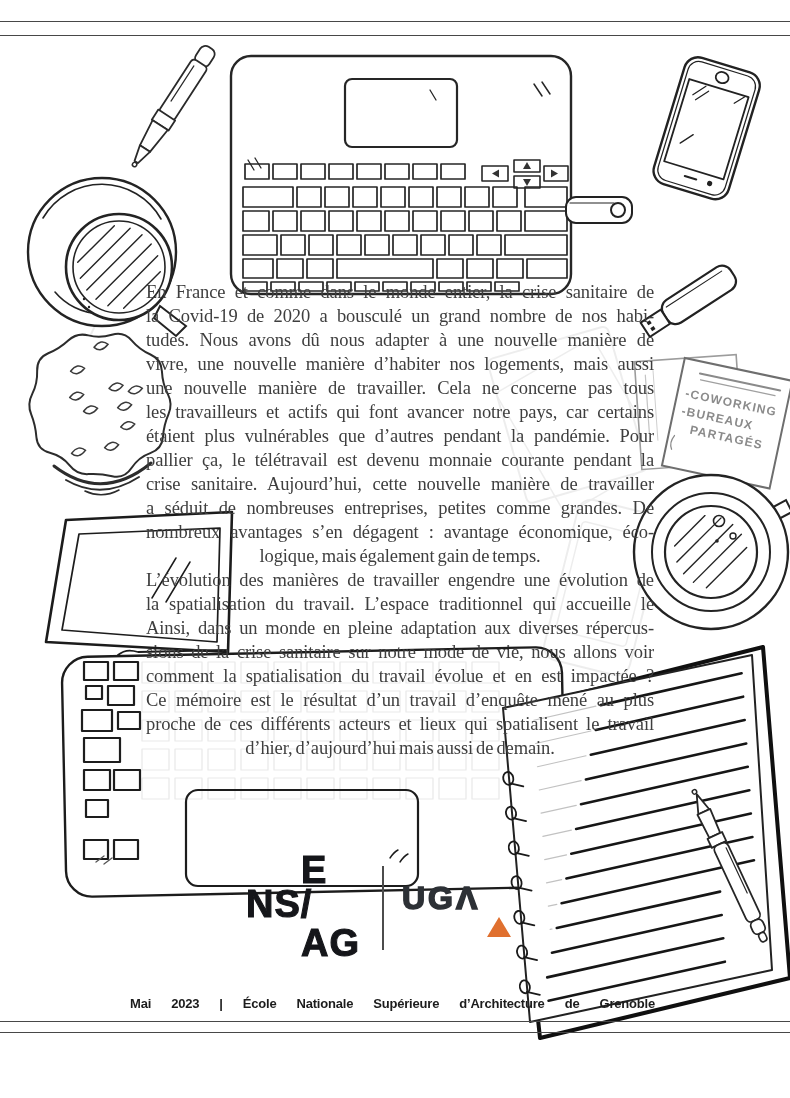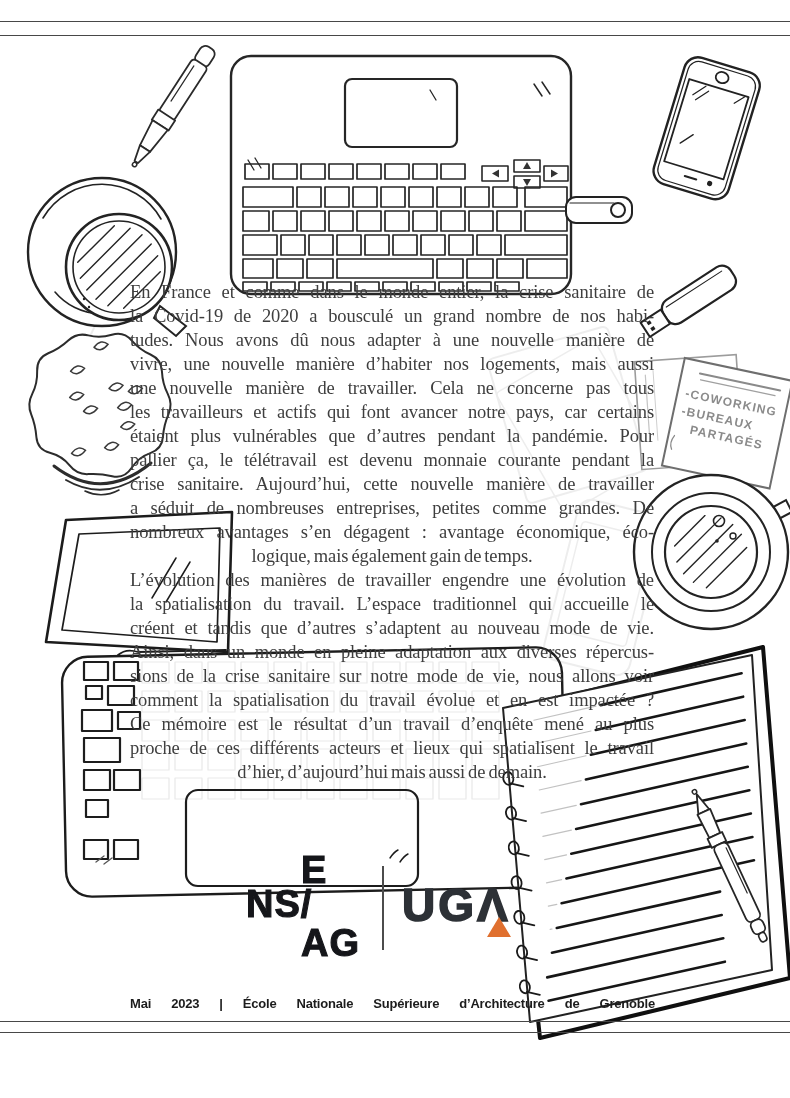--- a/index.html
+++ b/index.html
@@ -7,31 +7,31 @@
         font-family:"Liberation Sans",sans-serif;}
   .rule{position:absolute;left:0;width:790px;border-top:1.6px solid #474747;}
   .rule-top-1{top:21px;} .rule-top-2{top:35px;}
   .rule-bottom-1{top:1021px;} .rule-bottom-2{top:1032px;}
   .art{position:absolute;left:0;top:0;}
 
   
   .abstract{position:absolute;left:130px;top:280px;width:524px;color:#3e3e3e;
             font-family:"Liberation Serif",serif;font-size:18.5px;}
   .tline{height:24px;line-height:24px;text-align:justify;overflow:hidden;
-         letter-spacing:-0.1px;word-spacing:-1.5px;white-space:normal;}
+         letter-spacing:-0.1px;word-spacing:-1.5px;white-space:normal;margin-left:16px;}
   .tline::after{content:"";display:inline-block;width:100%;}
   .tline.noj{text-align:center;}
   .tline.noj::after{content:none;}
 
   
   .ensag-letter{position:absolute;font-weight:700;color:#15161a;font-size:38px;line-height:1;
                 letter-spacing:1px;-webkit-text-stroke:1.1px #15161a;}
   .ensag-e{left:301px;top:851px;} .ensag-ns{left:246px;top:885px;} .ensag-ag{left:301px;top:924px;}
   .logo-divider{position:absolute;left:382px;top:866px;width:2.4px;height:84px;background:#4c4c4c;}
-  .uga{position:absolute;left:402px;top:882px;font-weight:700;font-size:46px;line-height:1;
+  .uga{position:absolute;left:402px;top:882px;font-weight:700;font-size:32px;line-height:1;
        color:#2d3136;-webkit-text-stroke:1.6px #2d3136;letter-spacing:3px;}
   .uga-triangle{position:absolute;left:487px;top:917px;width:0;height:0;
        border-left:12px solid transparent;border-right:12px solid transparent;
        border-bottom:20px solid #e0702f;}
 
   
   .footer{position:absolute;left:130px;top:996px;width:525px;display:flex;
           justify-content:space-between;font-weight:700;font-size:13px;color:#1c1c1c;}
   .footer span{letter-spacing:-0.2px;transform:scaleY(1.04);}
   .note-txt{font-family:"Liberation Sans",sans-serif;font-size:12px;font-weight:700;
@@ -385,21 +385,20 @@
       <div class="tline">une nouvelle manière de travailler. Cela ne concerne pas tous</div>
       <div class="tline">les travailleurs et actifs qui font avancer notre pays, car certains</div>
       <div class="tline">étaient plus vulnérables que d’autres pendant la pandémie. Pour</div>
       <div class="tline">pallier ça, le télétravail est devenu monnaie courante pendant la</div>
       <div class="tline">crise sanitaire. Aujourd’hui, cette nouvelle manière de travailler</div>
       <div class="tline">a séduit de nombreuses entreprises, petites comme grandes. De</div>
       <div class="tline">nombreux avantages s’en dégagent : avantage économique, éco-</div>
       <div class="tline noj">logique, mais également gain de temps.</div>
       <div class="tline">L’évolution des manières de travailler engendre une évolution de</div>
       <div class="tline">la spatialisation du travail. L’espace traditionnel qui accueille le</div>
-      <div class="tline">créent et tandis que d’autres s’adaptent au nouveau mode de vie.</div>
       <div class="tline">Ainsi, dans un monde en pleine adaptation aux diverses répercus-</div>
       <div class="tline">sions de la crise sanitaire sur notre mode de vie, nous allons voir</div>
       <div class="tline">comment la spatialisation du travail évolue et en est impactée ?</div>
       <div class="tline">Ce mémoire est le résultat d’un travail d’enquête mené au plus</div>
       <div class="tline">proche de ces différents acteurs et lieux qui spatialisent le travail</div>
       <div class="tline noj">d’hier, d’aujourd’hui mais aussi de demain.</div>
     </div>
 
   <div class="ensag-letter ensag-e">E</div>
   <div class="ensag-letter ensag-ns">NS/</div>

